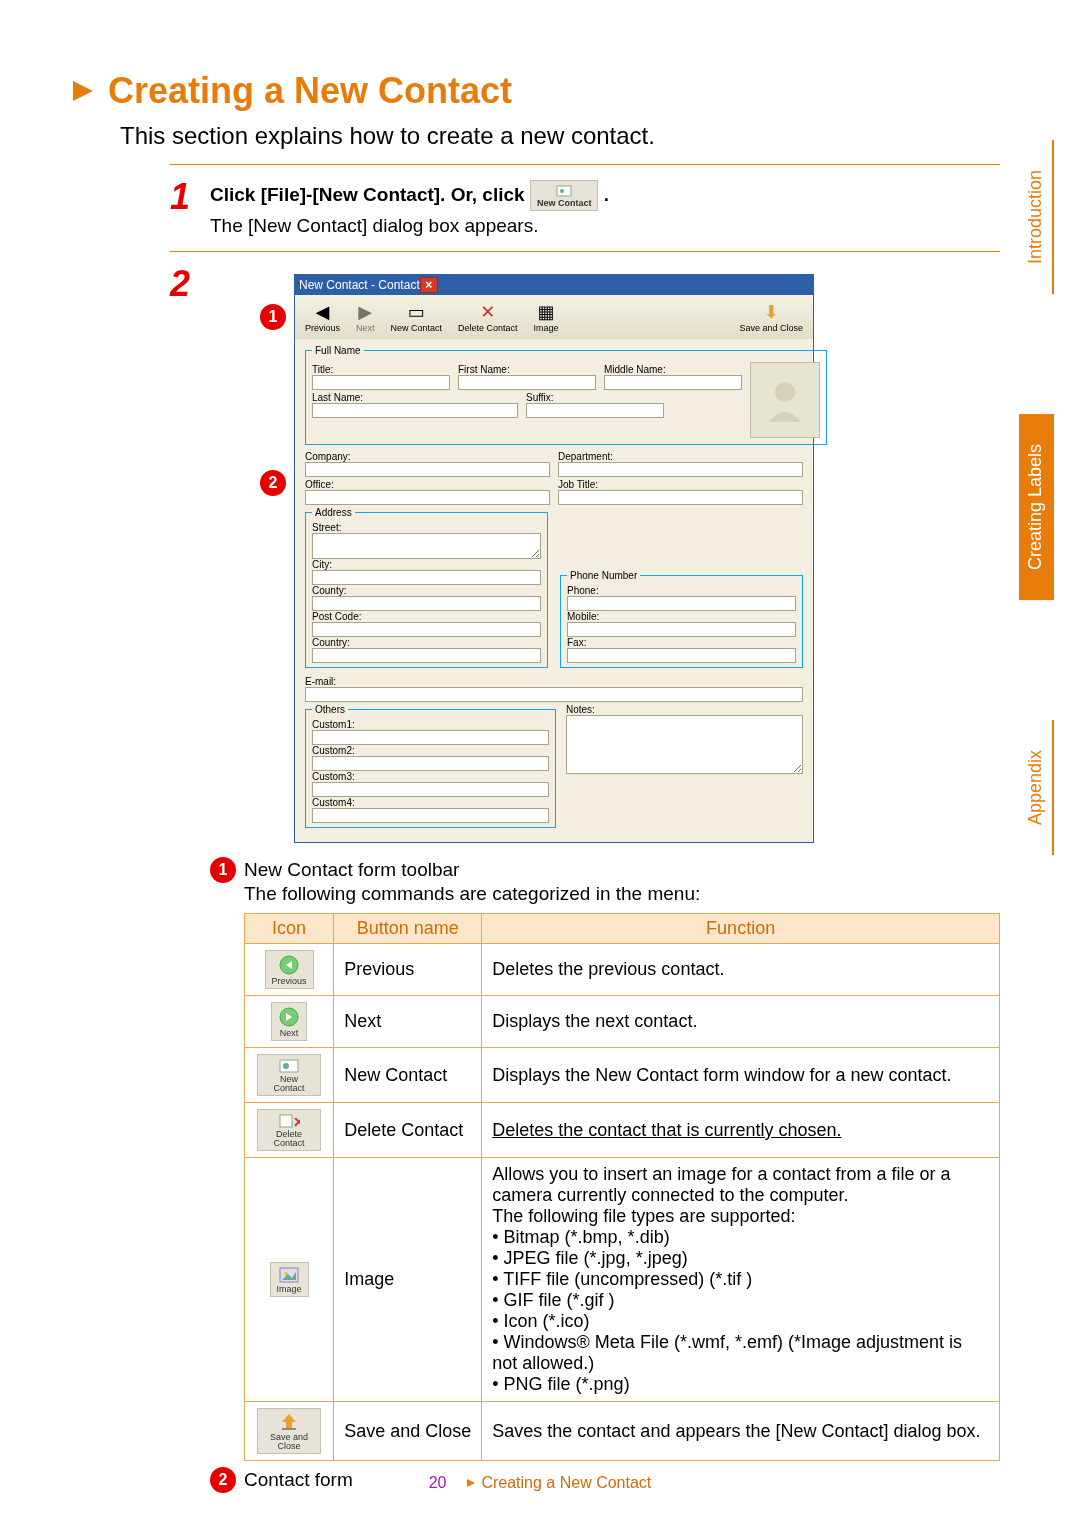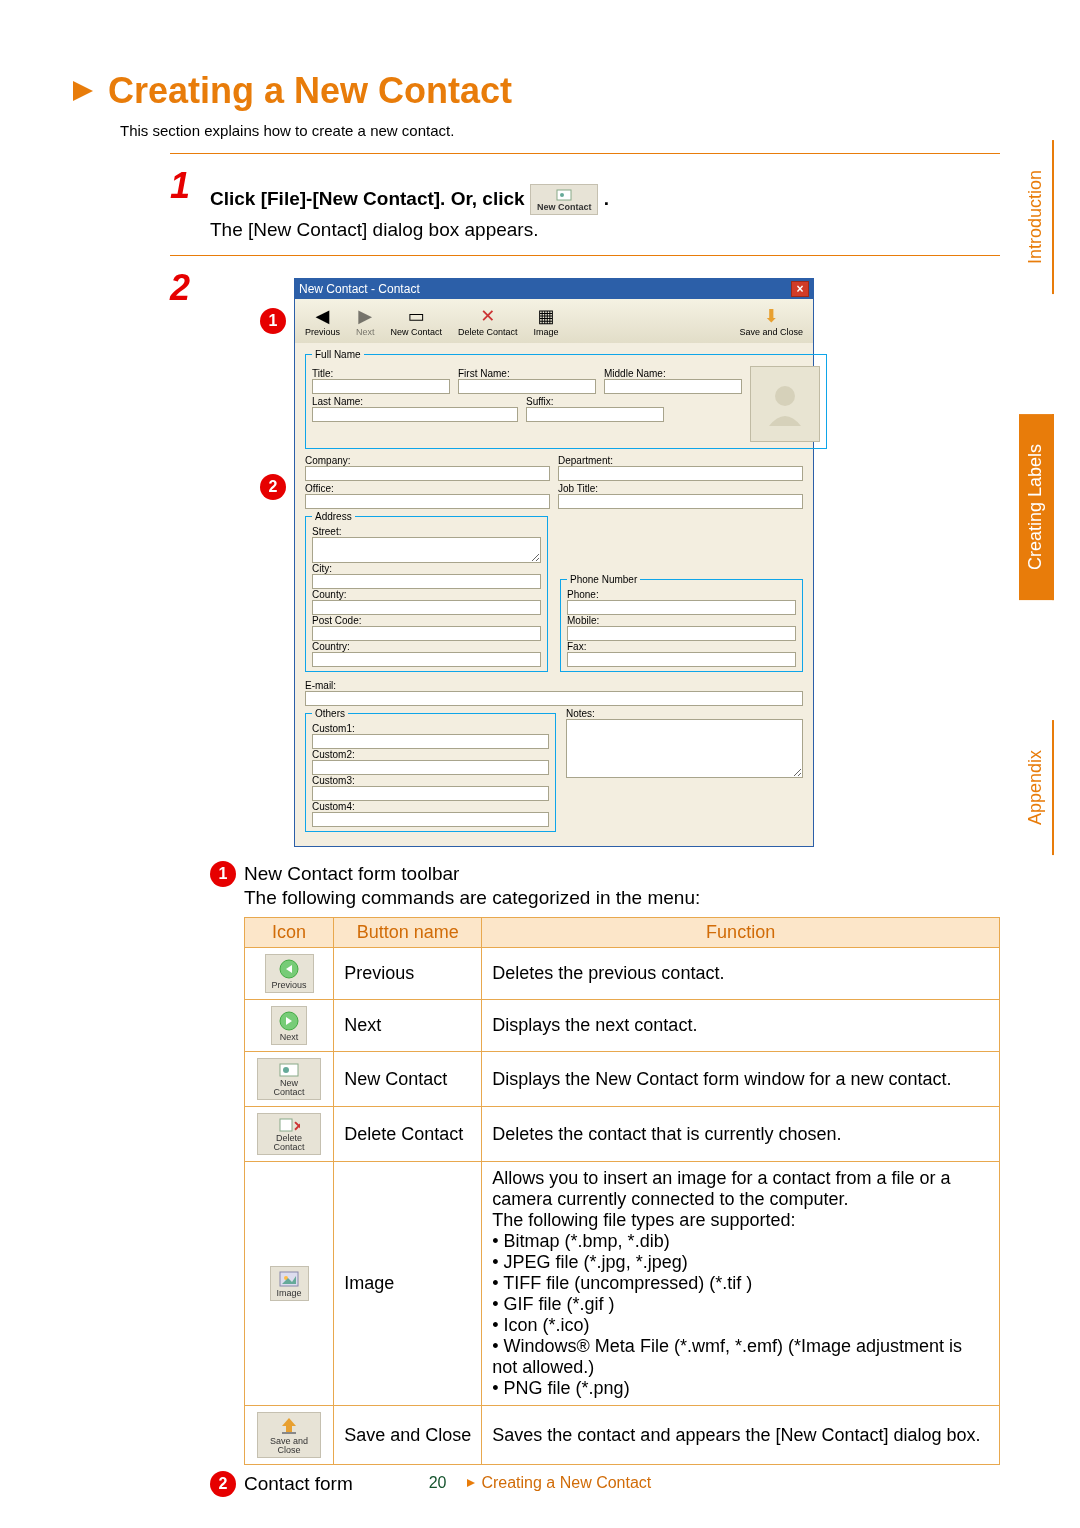--- a/index.html
+++ b/index.html
@@ -24,21 +24,21 @@
     margin-bottom: 10px;
   }
   .heading .arrow svg { display:block; }
   .heading h1 {
     color: #e87c0a;
     font-size: 36px;
     font-weight: bold;
   }
   .intro {
     margin-left: 50px;
-    font-size: 15px;
+    font-size: 24px;
   }
   hr.orange-line {
     border: none;
     border-top: 1px solid #e87c0a;
     margin: 14px 0 14px 100px;
   }
   .step {
     display: flex;
     gap: 10px;
     margin-left: 100px;
@@ -48,21 +48,21 @@
     font-size: 36px;
     font-weight: bold;
     font-style: italic;
     line-height: 1;
     min-width: 30px;
   }
   .step-body { flex: 1; }
   .step-title {
     font-weight: bold;
     font-size: 19px;
-    margin-top: 16px;
+    margin-top: 1px;
   }
   .subtext {
     font-size: 19px;
     margin-top: 4px;
   }
   .icon-chip {
     display: inline-block;
     background: #e7e3d6;
     border: 1px solid #c5c0b0;
     padding: 3px 6px 2px;
@@ -97,21 +97,20 @@
   }
   .new-contact-dialog {
     border: 1px solid #2c5fa8;
     width: 520px;
     font-size: 11px;
   }
   .titlebar {
     background: #2c5fa8;
     color: #fff;
     display: flex;
-    justify-content: space-between;
     align-items: center;
     padding: 2px 4px;
     font-size: 12px;
   }
   .closebtn {
     background: #d13c28;
     color: #fff;
     width: 18px; height: 16px;
     display: flex; align-items:center; justify-content:center;
     font-weight: bold;
@@ -180,21 +179,21 @@
   table.cmd-table td.name-cell { white-space: nowrap; }
   .footer {
     position: absolute;
     bottom: 36px;
     width: 100%;
     left: 0;
     text-align: center;
     font-size: 16px;
     color: #d16c08;
   }
-  .footer .pnum { color: #14532d; margin-right: 14px; }
+  .footer .pnum { color: #a21caf; margin-right: 14px; }
   .side-tabs {
     position: absolute;
     right: 26px;
     top: 140px;
     display: flex;
     flex-direction: column;
     gap: 120px;
   }
   .side-tab {
     writing-mode: vertical-rl;
@@ -457,21 +456,21 @@
                 </svg><span>New Contact</span></span></td>
             <td class="name-cell">New Contact</td>
             <td style="white-space: pre-line;">Displays the New Contact form window for a new contact.</td>
           </tr>
           <tr>
             <td class="icon-cell"><span class="icon-chip"><svg width="22" height="16">
                   <rect x="2" y="2" width="12" height="12" fill="#fff" stroke="#8a8"></rect>
                   <text x="15" y="14" fill="#c33" font-size="14" font-weight="bold">✕</text>
                 </svg><span>Delete Contact</span></span></td>
             <td class="name-cell">Delete Contact</td>
-            <td style="white-space: pre-line;">Deletes the contact that is currently chosen.</td>
+            <td style="white-space: pre-line; text-decoration: underline;">Deletes the contact that is currently chosen.</td>
           </tr>
           <tr>
             <td class="icon-cell"><span class="icon-chip"><svg width="22" height="18">
                   <rect x="2" y="2" width="18" height="14" fill="#dde" stroke="#88a"></rect>
                   <circle cx="8" cy="8" r="2" fill="#fb4"></circle>
                   <polygon points="4,14 10,8 14,12 18,6 18,14" fill="#6a9"></polygon>
                 </svg><span>Image</span></span></td>
             <td class="name-cell">Image</td>
             <td style="white-space: pre-line;">Allows you to insert an image for a contact from a file or a camera currently connected to the computer.
 The following file types are supported:

